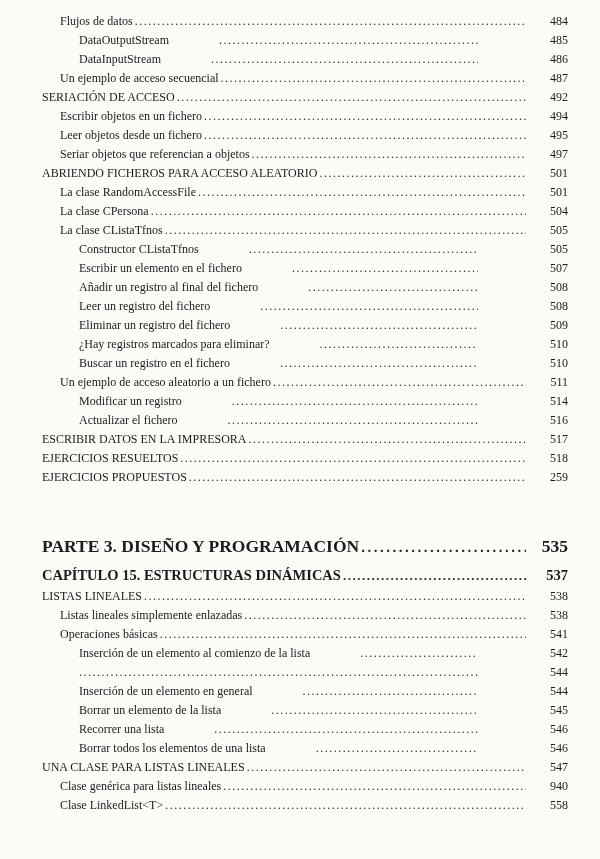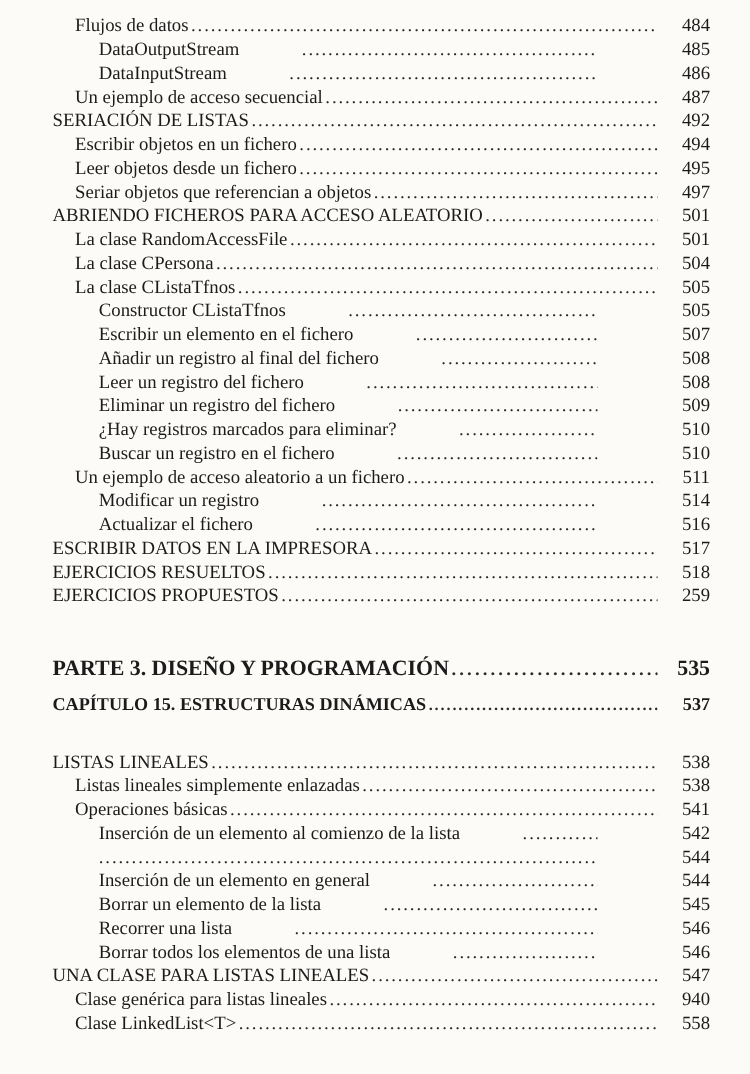--- a/index.html
+++ b/index.html
@@ -12,21 +12,21 @@
     width: 600px;
     height: 859px;
     background: #fcfbf8;
     color: #1b1b1b;
     padding: 12px 32px 8px 42px;
     overflow: hidden;
   }
   .toc-row {
     display: flex;
     align-items: center;
-    font-size: 15px;
+    font-size: 12px;
     line-height: 19px;
     white-space: nowrap;
   }
   .toc-row.level0 { padding-left: 0; }
   .toc-row.level1 { padding-left: 18px; }
   .toc-row.level2 { padding-left: 37px; gap: 48px; }
   .entry-text { flex: 0 0 auto; padding-right: 2px; }
   .leader {
     flex: 1 1 auto;
     overflow: hidden;
@@ -42,35 +42,35 @@
     width: 42px;
     text-align: right;
     padding-left: 4px;
   }
   .part-heading {
     display: flex;
     align-items: baseline;
     font-weight: bold;
     font-size: 17.5px;
     line-height: 26px;
-    margin-top: 34px;
+    margin-top: 46px;
     white-space: nowrap;
   }
   .part-heading .leader { letter-spacing: 2.5px; font-size: 15px; }
   .chapter-heading {
     display: flex;
     align-items: baseline;
     font-weight: bold;
     font-size: 14.5px;
     line-height: 22px;
     margin-top: 4px;
     white-space: nowrap;
   }
   .chapter-heading .leader { letter-spacing: 1.5px; font-size: 13px; }
-  .section2 { margin-top: 26px; }
+  .section2 { }
 </style>
 </head>
 <body>
 
 <div class="page">
 
   <div id="toc-section-1">
       <div class="toc-row level1">
         <span class="entry-text">Flujos de datos</span>
         <span class="leader"></span>
@@ -85,21 +85,21 @@
         <span class="entry-text">DataInputStream</span>
         <span class="leader"></span>
         <span class="entry-page">486</span>
       </div>
       <div class="toc-row level1">
         <span class="entry-text">Un ejemplo de acceso secuencial</span>
         <span class="leader"></span>
         <span class="entry-page">487</span>
       </div>
       <div class="toc-row level0">
-        <span class="entry-text">SERIACIÓN DE LISTAS</span>
+        <span class="entry-text">SERIACIÓN DE ACCESO</span>
         <span class="leader"></span>
         <span class="entry-page">492</span>
       </div>
       <div class="toc-row level1">
         <span class="entry-text">Escribir objetos en un fichero</span>
         <span class="leader"></span>
         <span class="entry-page">494</span>
       </div>
       <div class="toc-row level1">
         <span class="entry-text">Leer objetos desde un fichero</span>

